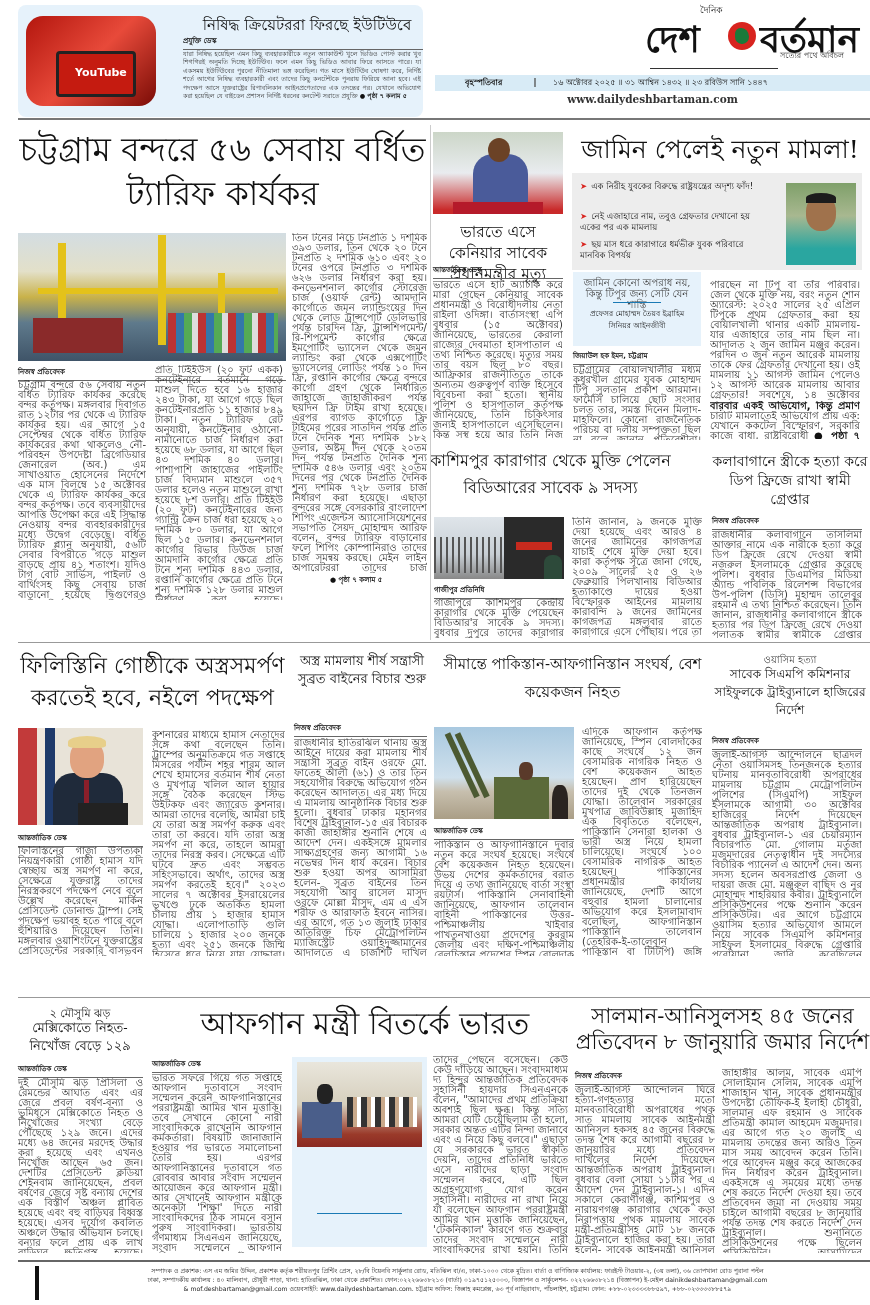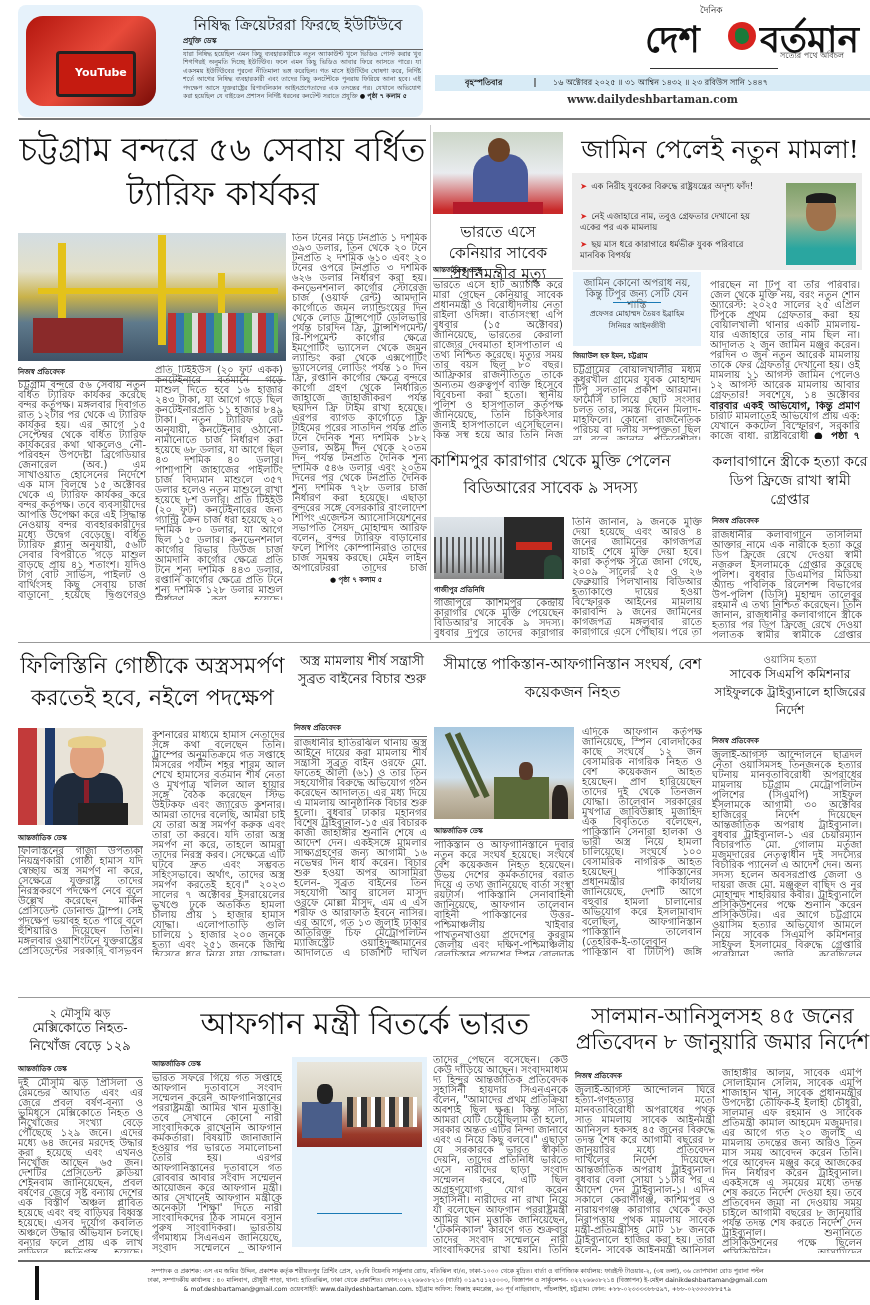--- a/index.html
+++ b/index.html
@@ -8,21 +8,21 @@
 .txt{font-size:10px;line-height:10px;color:#333;text-align:justify;overflow:hidden}
 .byline{font-size:7px;font-weight:bold;color:#111;border-bottom:1px solid #666;padding-bottom:2px;margin-bottom:6px}
 .hl{font-family:"DejaVu Serif",serif;color:#111;text-align:center;font-weight:normal}
 .cont{font-weight:bold;color:#111}
 .photo{overflow:hidden}
 
 #teaser{left:18px;top:5px;width:405px;height:112px;background:#e6f2fb;border-radius:8px}
 #teaser .img{left:8px;top:11px;width:130px;height:90px;border-radius:17px;background:linear-gradient(135deg,#b3160e,#e84a3a 50%,#7a0c06)}
 #teaser .phone{left:30px;top:35px;width:80px;height:46px;background:#c51b10;border:3px solid #222;border-radius:4px}
 #teaser .ytlogo{left:16px;top:12px;color:#fff;font-size:11px;font-weight:bold}
-#teaser h2{left:155px;top:8px;width:250px;font-size:15px}
+#teaser h2{left:164px;top:8px;width:250px;font-size:15px}
 #teaser .byline{position:absolute;left:165px;top:30px;width:240px}
 #teaser .txt{left:165px;top:45px;width:238px;height:65px;font-size:6.3px;line-height:8.4px}
 
 #mast .small{left:700px;top:3px;font-size:9px;color:#222}
 #mast .logo{left:725px;top:20px;width:28px;height:28px;border-radius:50%;background:#d8241f}
 #mast .logo span{position:absolute;left:7px;top:6px;width:14px;height:16px;background:#1a7a3a;border-radius:40% 60% 50% 50%}
 #mast .slogan{left:780px;top:49px;font-size:8px;color:#333}
 #mast .sl-line{left:650px;top:68px;width:128px;height:1px;background:#333}
 #dateband{left:435px;top:75px;width:435px;height:16px;background:#d8ebf6;font-size:8px;line-height:16px;color:#111}
 #dateband .day{position:absolute;left:30px;font-weight:bold}

